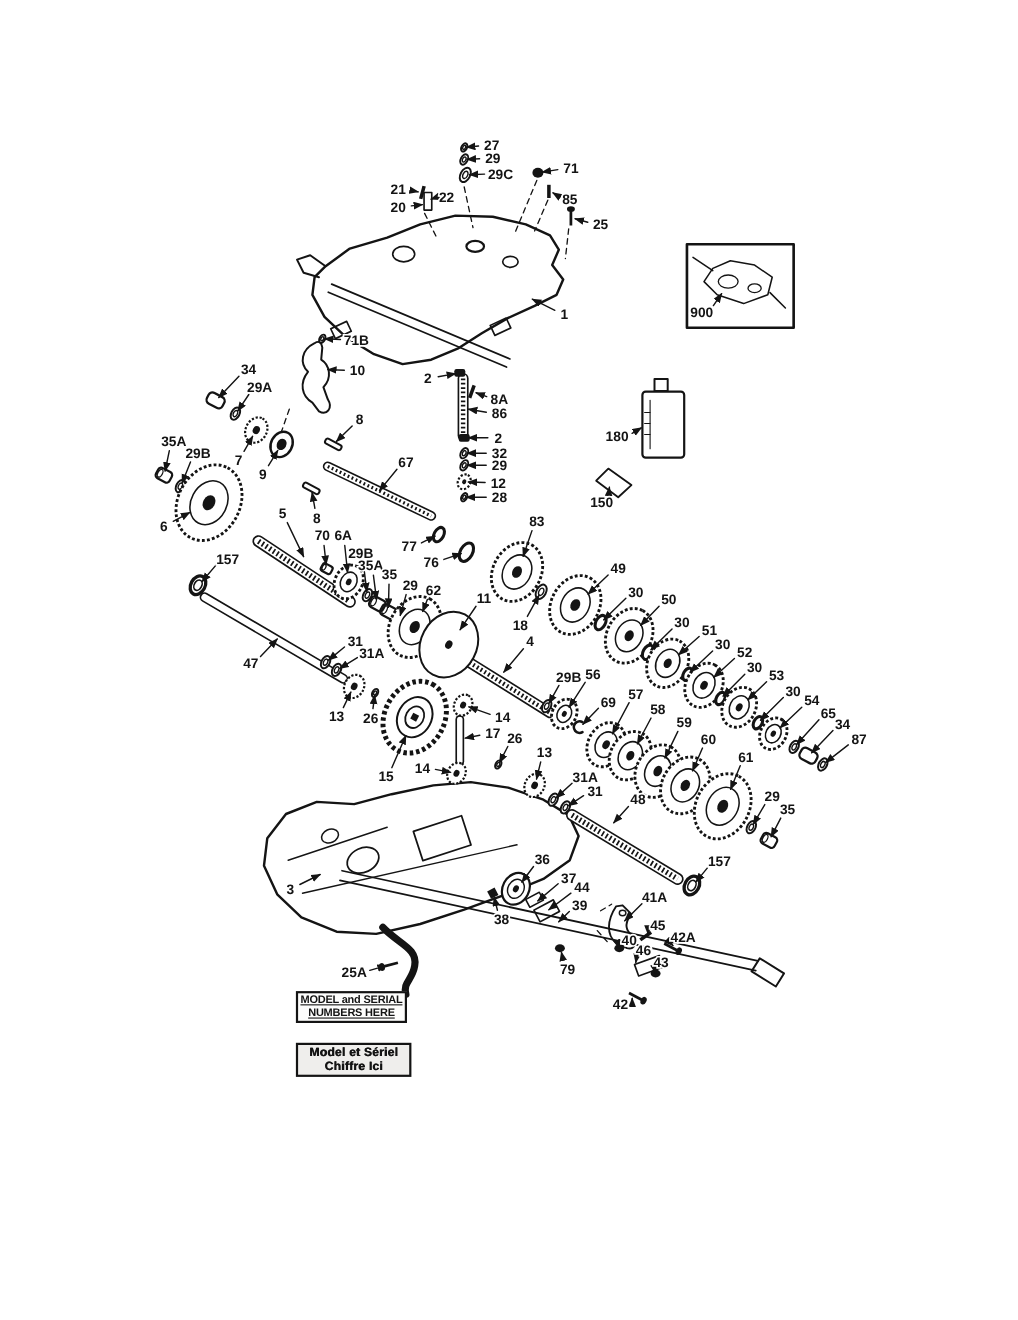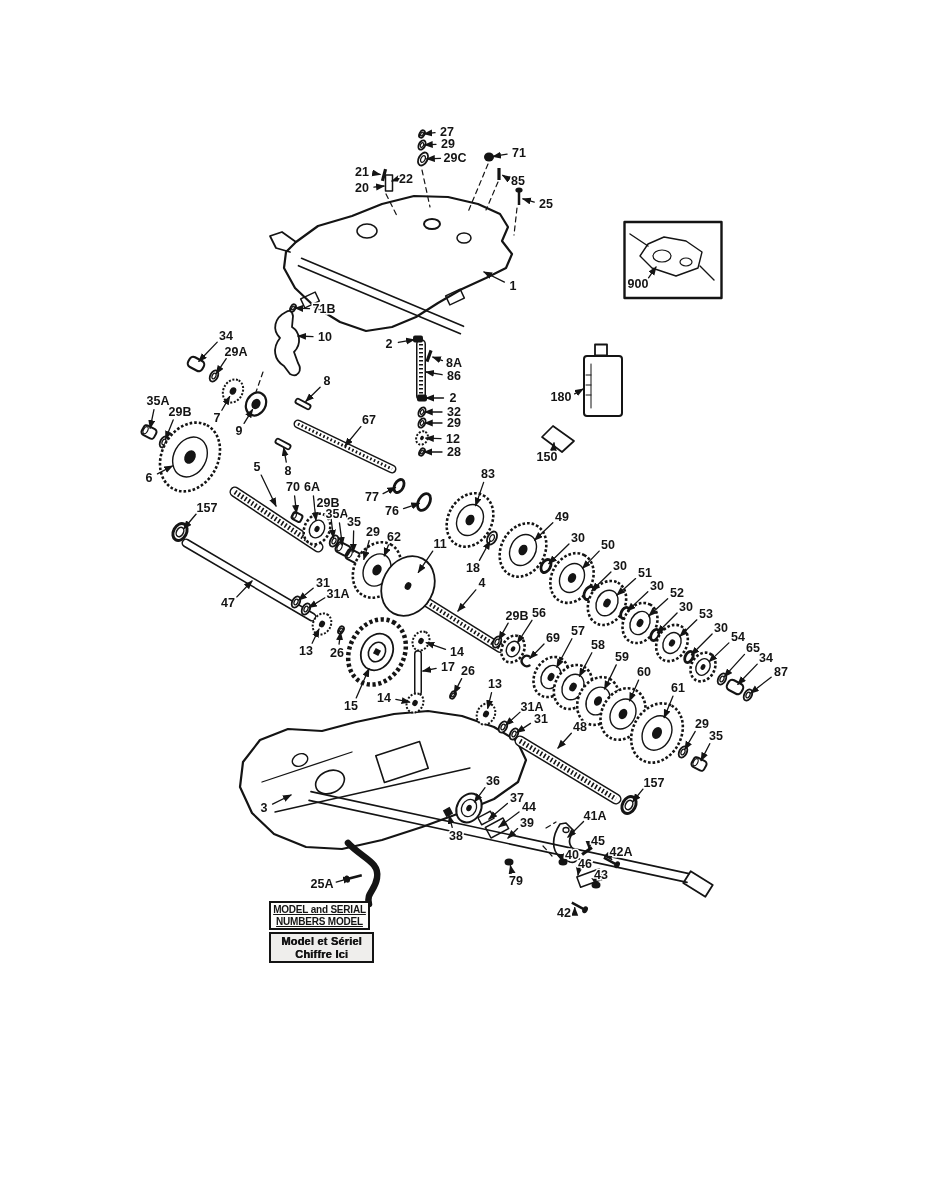--- a/index.html
+++ b/index.html
@@ -5,21 +5,21 @@
   html,body{margin:0;padding:0;background:#fff;}
   .page{position:relative;width:925px;height:996px;background:#fff;overflow:hidden;
         font-family:"Liberation Sans",sans-serif;color:#141414;}
   svg{position:absolute;left:0;top:0;}
   .st{stroke:#141414;fill:none;stroke-linecap:round;stroke-linejoin:round;}
   text.callout{font:700 12.5px "Liberation Sans",sans-serif;fill:#141414;text-anchor:middle;
                paint-order:stroke;stroke:#ffffff;stroke-width:3px;}
   .model-box{position:absolute;left:269px;top:901px;}
   .mb1{width:97px;border:2px solid #141414;background:#fdfdfc;text-align:center;
        font:700 10px/11.5px "Liberation Sans",sans-serif;padding:1px 0;letter-spacing:-0.2px;text-decoration:underline;}
-  .mb2{width:101px;border:2px solid #141414;background:#efeeec;text-align:center;margin-top:2px;
+  .mb2{width:101px;border:2px solid #141414;background:#efeeec;text-align:center;margin-top:18px;
        font:700 11px/12.5px "Liberation Sans",sans-serif;padding:1px 0;
        text-shadow:0.5px 0 0 #141414;letter-spacing:0.2px;}
   .footer{position:absolute;left:433px;top:1033px;width:200px;text-align:right;
           font:400 30px "DejaVu Sans",sans-serif;color:#a21caf;letter-spacing:1px;}
 </style>
 </head>
 <body>
 
 <div class="page">
   <svg width="925" height="1200" viewBox="0 0 925 1200">
@@ -624,21 +624,21 @@
       <text x="322" y="888.3" class="callout">25A</text>
       <line x1="574.6270046405823" y1="393.92431243221966" x2="583" y2="389" class="st" stroke-width="1.3" marker-end="url(#arr)"></line>
       <text x="561" y="401.3" class="callout">180</text>
       <line x1="553.4845971347494" y1="448.9501552810008" x2="554" y2="443" class="st" stroke-width="1.3" marker-end="url(#arr)"></line>
       <text x="547" y="461.3" class="callout">150</text>
     </svg>
 
   <div class="model-box">
     <div class="mb1">
       <div>MODEL and SERIAL</div>
-      <div>NUMBERS MODEL</div>
+      <div>NUMBERS HERE</div>
     </div>
     <div class="mb2">
       <div>Model et Sériel</div>
       <div>Chiffre Ici</div>
     </div>
   </div>
 
   <div class="footer">2/07</div>
 </div>
 

